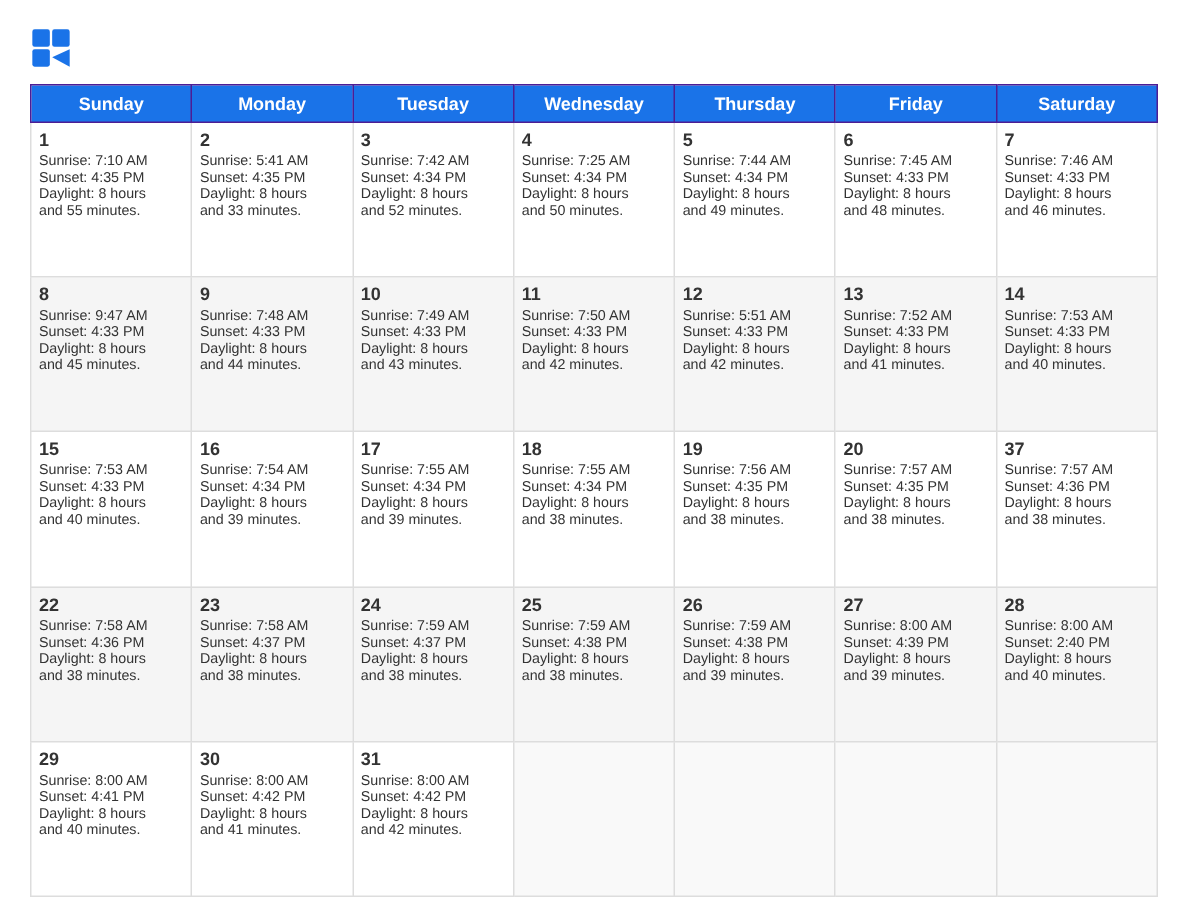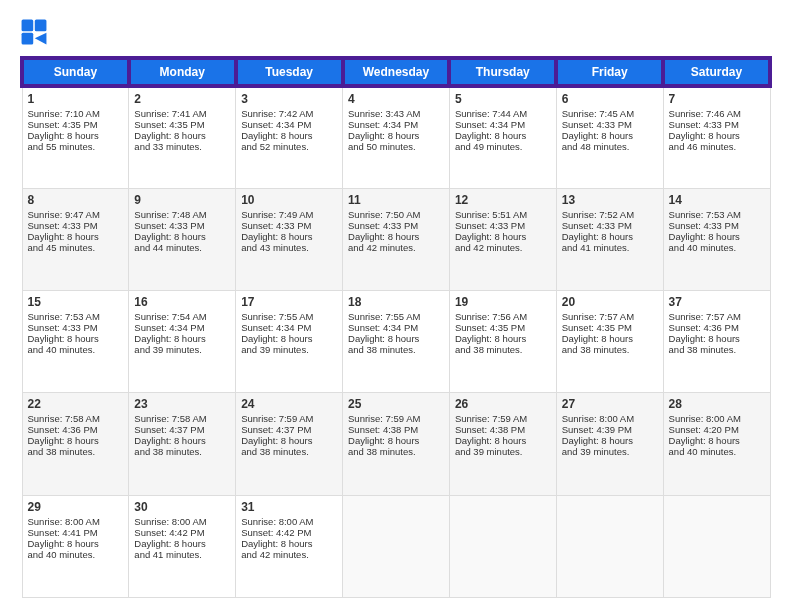--- a/index.html
+++ b/index.html
@@ -62,21 +62,21 @@
       width: 100%;
       table-layout: fixed;
     }
     .calendar th {
       background: #1a73e8;
       color: #fff;
       font-size: 12px;
       font-weight: bold;
       text-align: center;
       padding: 5px 4px;
-      border: 4px solid #4c1d95;
+      border: 1px solid #4c1d95;
     }
     .calendar td {
       vertical-align: top;
       border: 1px solid #ddd;
       padding: 4px 5px;
       font-size: 9.5px;
       color: #333;
       background: #fff;
       height: 85px;
     }
@@ -132,35 +132,35 @@
     <tr>
           <td>
             <span class="day-num">1</span>
             <div>Sunrise: 7:10 AM</div>
             <div>Sunset: 4:35 PM</div>
             <div>Daylight: 8 hours</div>
             <div>and 55 minutes.</div>
           </td>
           <td>
             <span class="day-num">2</span>
-            <div>Sunrise: 7:41 AM</div>
+            <div>Sunrise: 5:41 AM</div>
             <div>Sunset: 4:35 PM</div>
             <div>Daylight: 8 hours</div>
             <div>and 33 minutes.</div>
           </td>
           <td>
             <span class="day-num">3</span>
             <div>Sunrise: 7:42 AM</div>
             <div>Sunset: 4:34 PM</div>
             <div>Daylight: 8 hours</div>
             <div>and 52 minutes.</div>
           </td>
           <td>
             <span class="day-num">4</span>
-            <div>Sunrise: 3:43 AM</div>
+            <div>Sunrise: 7:25 AM</div>
             <div>Sunset: 4:34 PM</div>
             <div>Daylight: 8 hours</div>
             <div>and 50 minutes.</div>
           </td>
           <td>
             <span class="day-num">5</span>
             <div>Sunrise: 7:44 AM</div>
             <div>Sunset: 4:34 PM</div>
             <div>Daylight: 8 hours</div>
             <div>and 49 minutes.</div>
@@ -321,21 +321,21 @@
           <td>
             <span class="day-num">27</span>
             <div>Sunrise: 8:00 AM</div>
             <div>Sunset: 4:39 PM</div>
             <div>Daylight: 8 hours</div>
             <div>and 39 minutes.</div>
           </td>
           <td>
             <span class="day-num">28</span>
             <div>Sunrise: 8:00 AM</div>
-            <div>Sunset: 4:20 PM</div>
+            <div>Sunset: 2:40 PM</div>
             <div>Daylight: 8 hours</div>
             <div>and 40 minutes.</div>
           </td>
         </tr>
         <tr>
           <td>
             <span class="day-num">29</span>
             <div>Sunrise: 8:00 AM</div>
             <div>Sunset: 4:41 PM</div>
             <div>Daylight: 8 hours</div>

